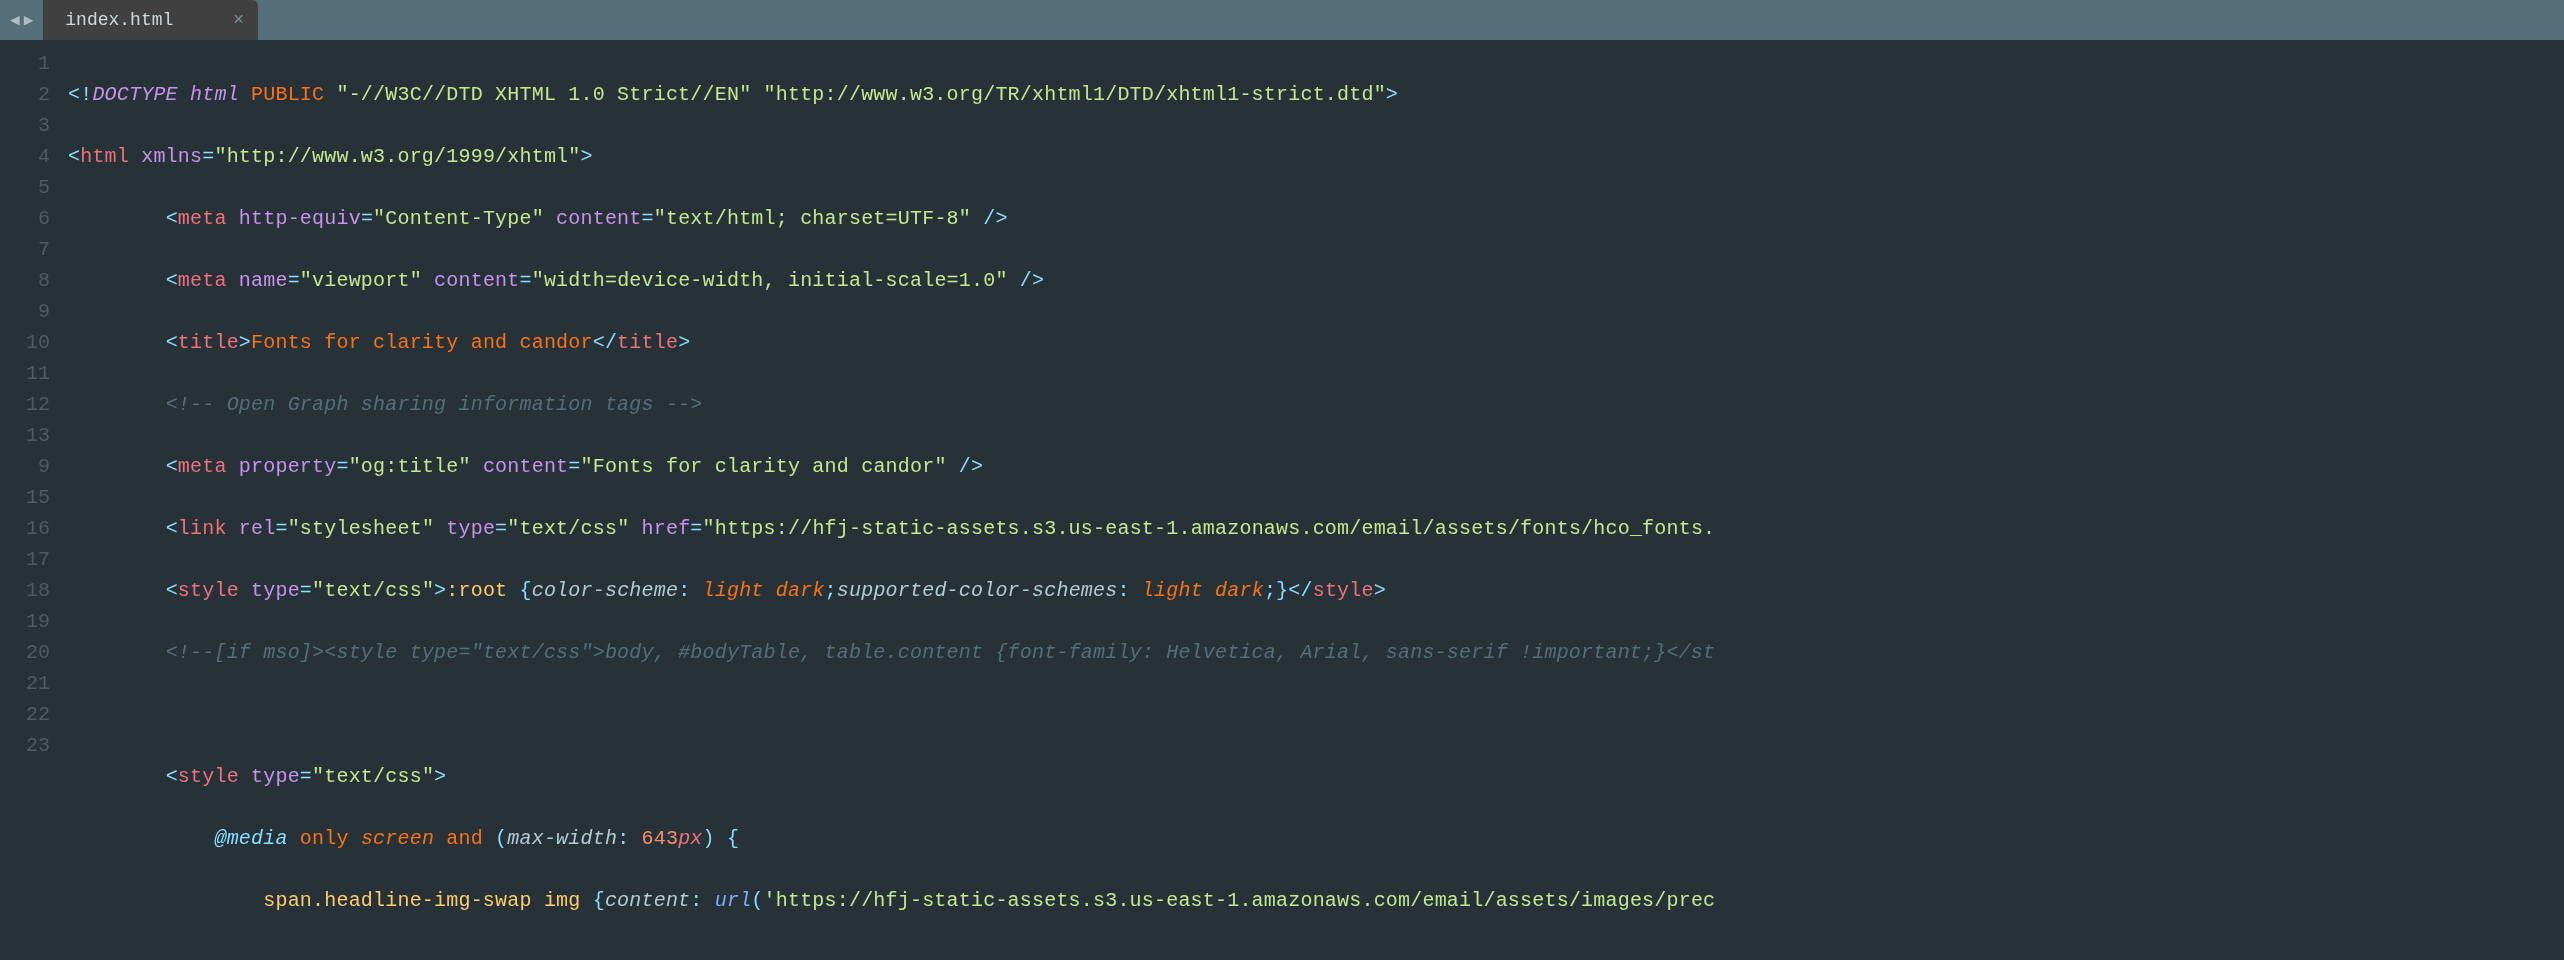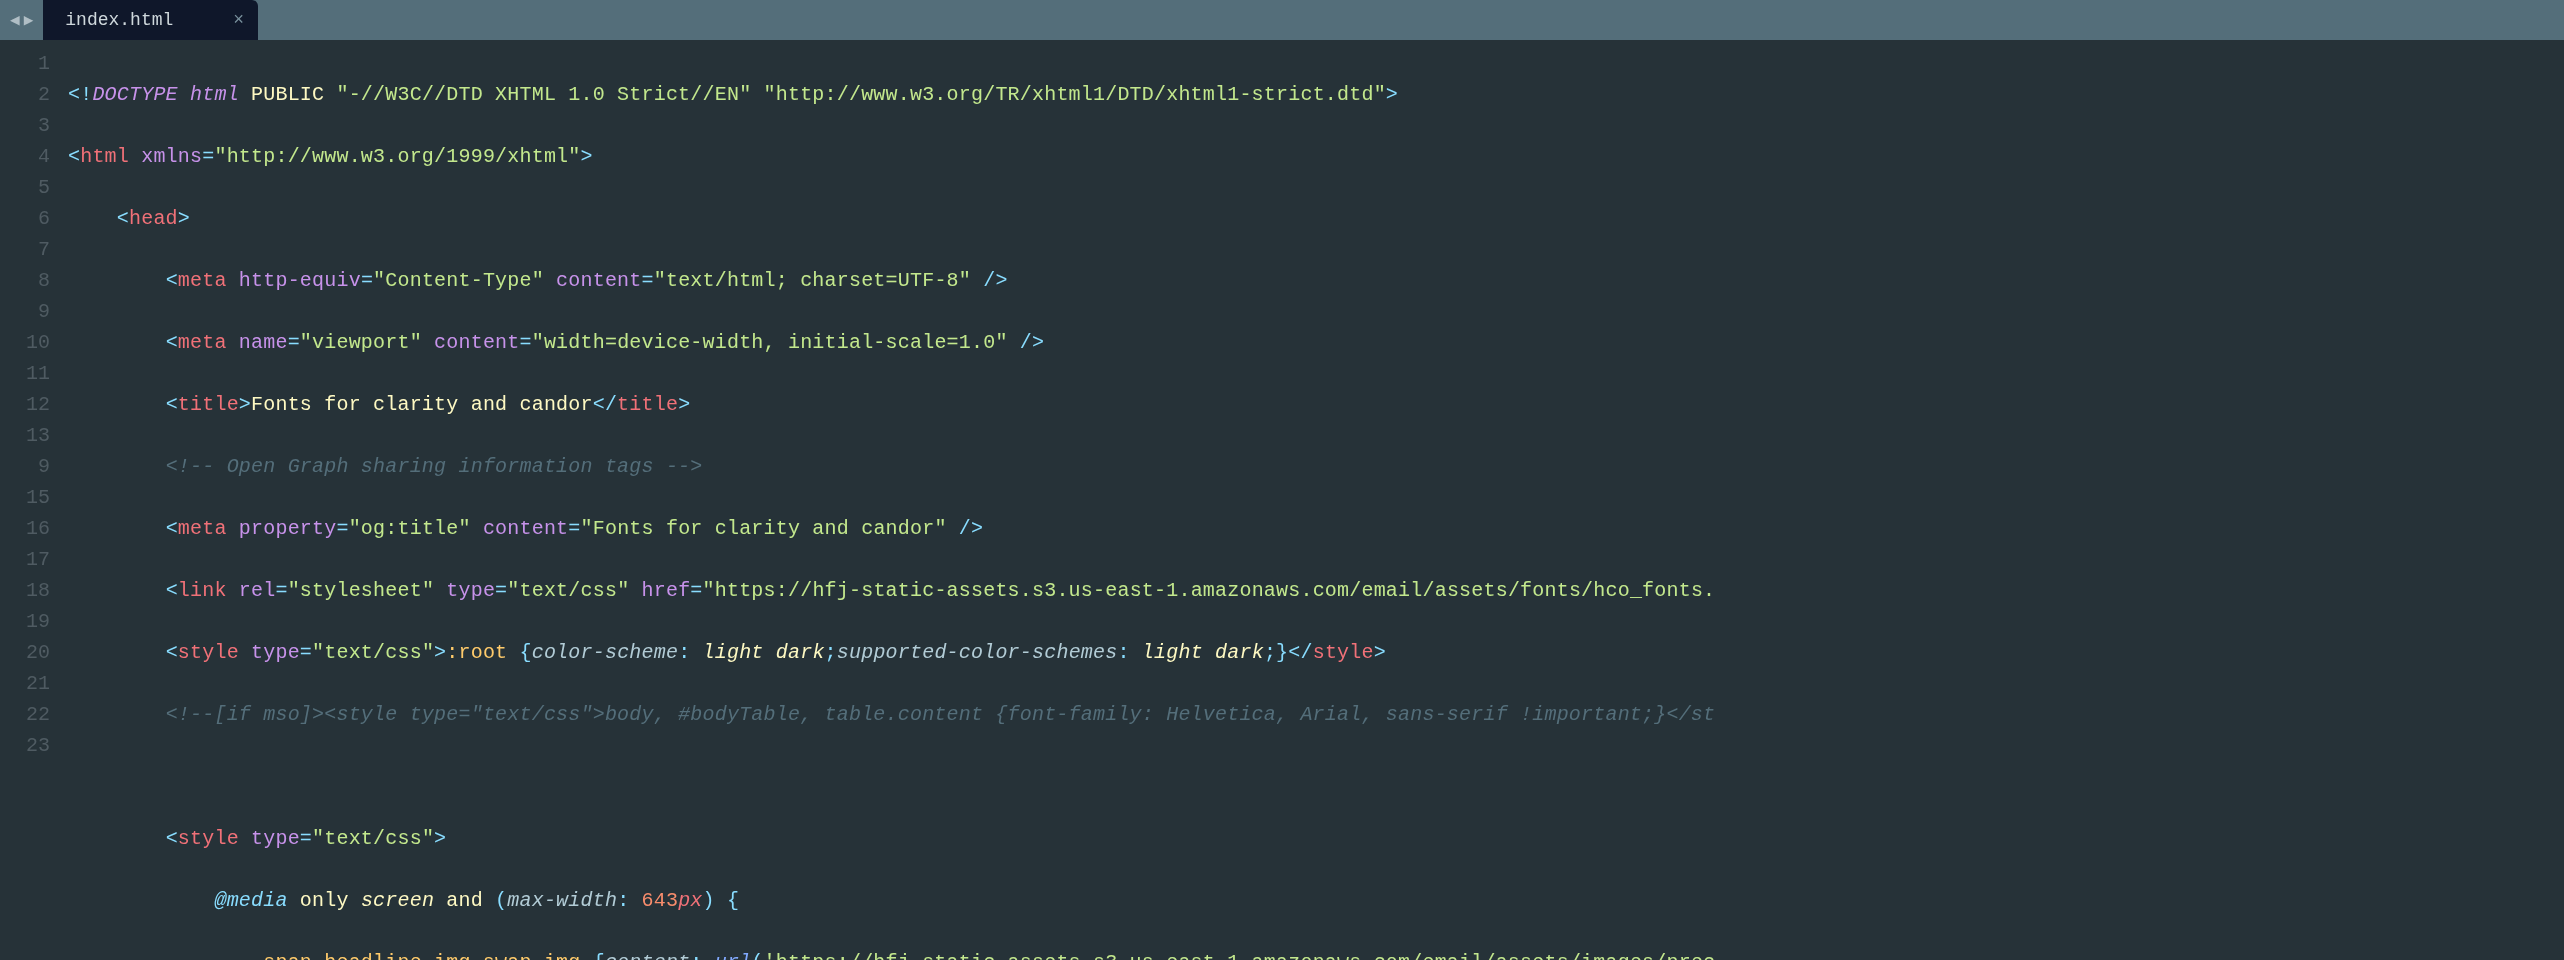--- a/index.html
+++ b/index.html
@@ -23,21 +23,21 @@
   align-items: center;
   padding: 0 10px;
   gap: 4px;
 }
 .nav-arrow {
   color: #b0bec5;
   font-size: 16px;
   cursor: pointer;
 }
 .tab {
-  background: #0f172a;
+  background: #404040;
   display: flex;
   align-items: center;
   padding: 0 14px 0 22px;
   gap: 60px;
   color: #cfd8dc;
   font-size: 18px;
   border-top-right-radius: 6px;
 }
 .tab-close {
   color: #78909c;
@@ -71,21 +71,21 @@
 .pun { color: #89ddff; }
 .tag { color: #f07178; }
 .attr{ color: #c792ea; }
 .str { color: #c3e88d; }
 .op  { color: #89ddff; }
 .fn  { color: #82aaff; }
 .kw  { color: #89ddff; font-style: italic; }
 .num { color: #f78c6c; margin-top: 15px; }
 .unit{ color: #f07178; font-style: italic; text-align: right; }
 .prop{ color: #b2ccd6; font-style: italic; }
-.txt { color: #fef9c3; }
+.txt { color: #f97316; }
 .yel { color: #ffcb6b; }
 .it  { font-style: italic; font-family: Liberation Mono, monospace; }
 </style>
 </head>
 <body>
 
 <div class="titlebar">
   <div class="nav-arrows">
     <span class="nav-arrow">◀</span>
     <span class="nav-arrow">▶</span>
@@ -121,21 +121,20 @@
       <div>19</div>
       <div>20</div>
       <div>21</div>
       <div>22</div>
       <div>23</div>
     </div>
 
   <div class="code">
 <div><span class="pun">&lt;!</span><span class="doc">DOCTYPE </span><span class="doc">html</span><span class="txt"> PUBLIC </span><span class="str">"-//W3C//DTD XHTML 1.0 Strict//EN"</span><span> </span><span class="str">"http://www.w3.org/TR/xhtml1/DTD/xhtml1-strict.dtd"</span><span class="pun">&gt;</span></div>
 <div><span class="pun">&lt;</span><span class="tag">html </span><span class="attr">xmlns</span><span class="op">=</span><span class="str">"http://www.w3.org/1999/xhtml"</span><span class="pun">&gt;</span></div>
-<div>    <span class="pun">&lt;</span><span class="tag">head</span><span class="pun">&gt;</span></div>
 <div>        <span class="pun">&lt;</span><span class="tag">meta </span><span class="attr">http-equiv</span><span class="op">=</span><span class="str">"Content-Type"</span><span> </span><span class="attr">content</span><span class="op">=</span><span class="str">"text/html; charset=UTF-8"</span><span class="pun"> /&gt;</span></div>
 <div>        <span class="pun">&lt;</span><span class="tag">meta </span><span class="attr">name</span><span class="op">=</span><span class="str">"viewport"</span><span> </span><span class="attr">content</span><span class="op">=</span><span class="str">"width=device-width, initial-scale=1.0"</span><span class="pun"> /&gt;</span></div>
 <div>        <span class="pun">&lt;</span><span class="tag">title</span><span class="pun">&gt;</span><span class="txt">Fonts for clarity and candor</span><span class="pun">&lt;/</span><span class="tag">title</span><span class="pun">&gt;</span></div>
 <div>        <span class="cm">&lt;!-- Open Graph sharing information tags --&gt;</span></div>
 <div>        <span class="pun">&lt;</span><span class="tag">meta </span><span class="attr">property</span><span class="op">=</span><span class="str">"og:title"</span><span> </span><span class="attr">content</span><span class="op">=</span><span class="str">"Fonts for clarity and candor"</span><span class="pun"> /&gt;</span></div>
 <div>        <span class="pun">&lt;</span><span class="tag">link </span><span class="attr">rel</span><span class="op">=</span><span class="str">"stylesheet"</span><span> </span><span class="attr">type</span><span class="op">=</span><span class="str">"text/css"</span><span> </span><span class="attr">href</span><span class="op">=</span><span class="str">"https://hfj-static-assets.s3.us-east-1.amazonaws.com/email/assets/fonts/hco_fonts.</span></div>
 <div>        <span class="pun">&lt;</span><span class="tag">style </span><span class="attr">type</span><span class="op">=</span><span class="str">"text/css"</span><span class="pun">&gt;</span><span class="yel">:root </span><span class="pun">{</span><span class="prop">color-scheme</span><span class="pun">: </span><span class="txt it">light dark</span><span class="pun">;</span><span class="prop">supported-color-schemes</span><span class="pun">: </span><span class="txt it">light dark</span><span class="pun">;</span><span class="pun">}</span><span class="pun">&lt;/</span><span class="tag">style</span><span class="pun">&gt;</span></div>
 <div>        <span class="cm">&lt;!--[if mso]&gt;&lt;style type="text/css"&gt;body, #bodyTable, table.content {font-family: Helvetica, Arial, sans-serif !important;}&lt;/st</span></div>
 <div>&nbsp;</div>
 <div>        <span class="pun">&lt;</span><span class="tag">style </span><span class="attr">type</span><span class="op">=</span><span class="str">"text/css"</span><span class="pun">&gt;</span></div>

